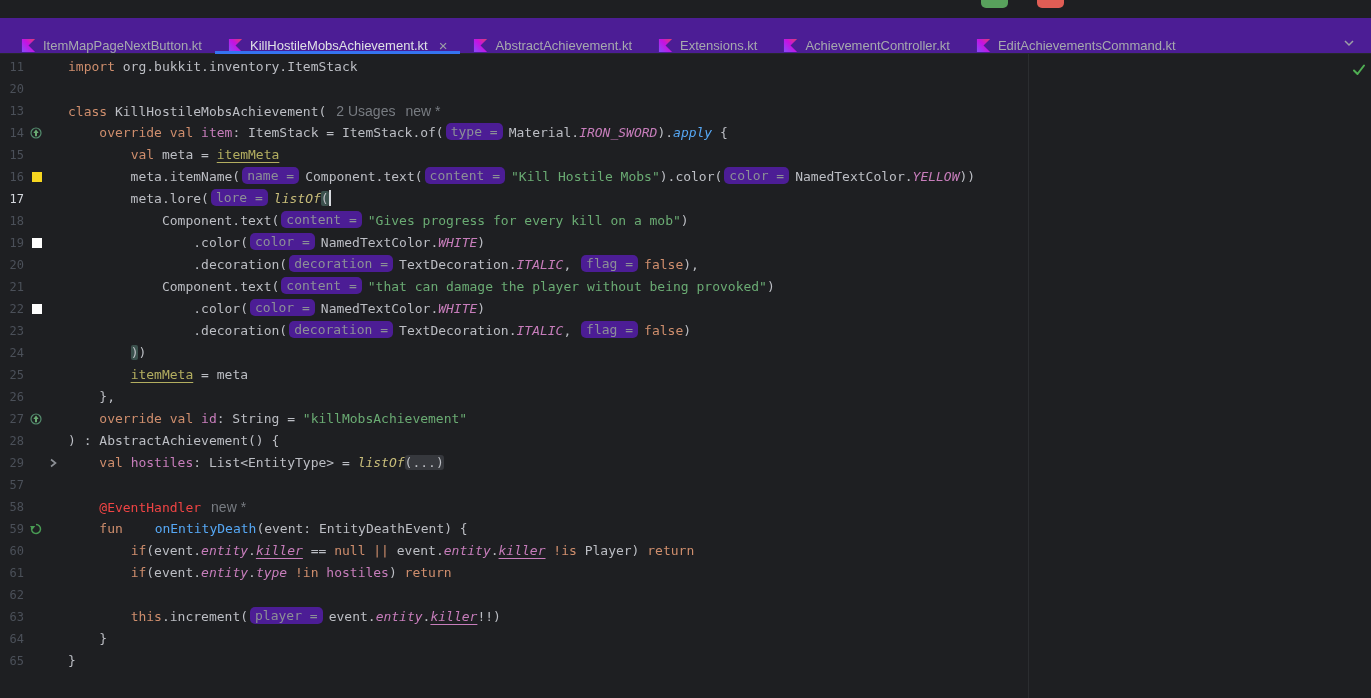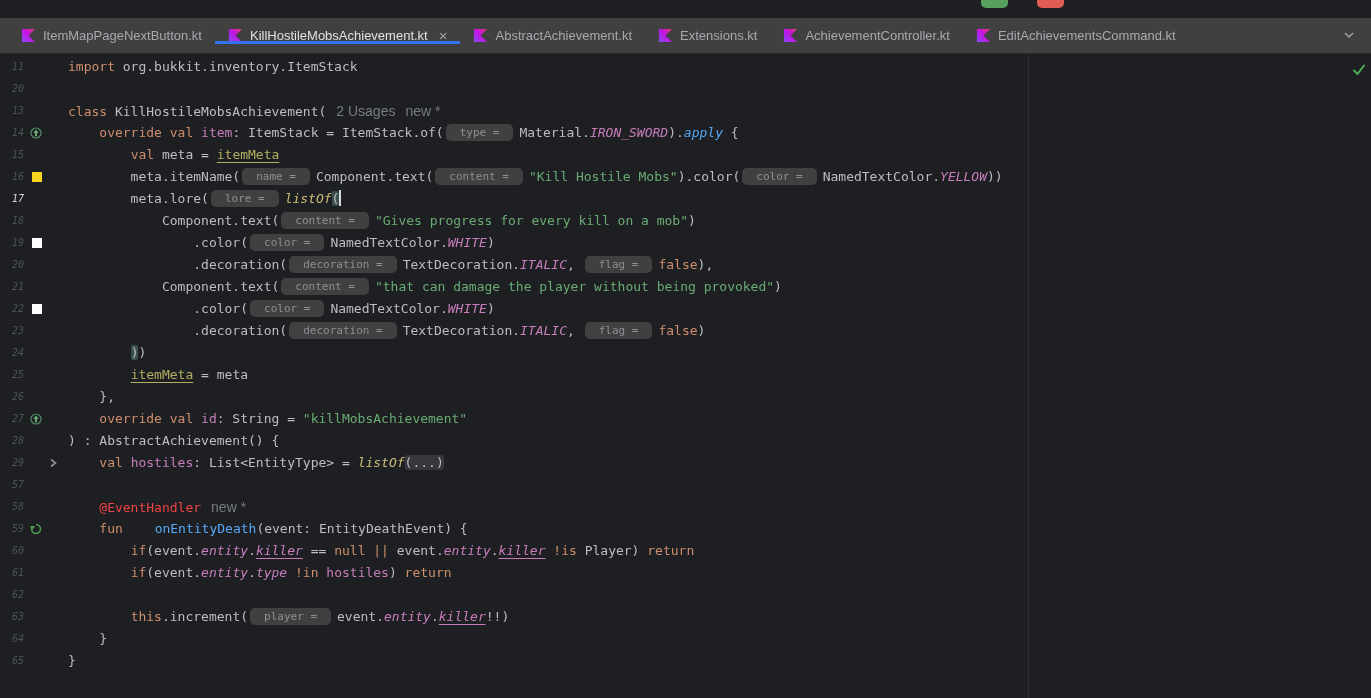--- a/index.html
+++ b/index.html
@@ -4,41 +4,41 @@
 <style>
   * { margin:0; padding:0; box-sizing:border-box; }
   html,body { width:1371px; height:698px; background:#1e1f22; overflow:hidden;
               font-family:"DejaVu Sans Mono", monospace; }
 
   
   .topstrip { height:18px; position:relative; background:#1e1f22; }
   .minibtn  { position:absolute; top:-6px; width:27px; height:14px; border-radius:5px; }
 
   
-  .tabbar { height:36px; display:flex; align-items:center; padding-left:8px;
+  .tabbar { height:36px; display:flex; align-items:flex-end; padding-left:8px;
             font-family:"Liberation Sans", sans-serif; border-bottom:1px solid #26282b;
-            background:#404040; }
+            background:#4c1d95; }
   .tabs { display:flex; align-items:stretch; }
   .tab { display:flex; align-items:center; gap:7px; padding:0 13px; font-size:13px;
          color:#a6a9ae; position:relative; cursor:default; white-space:nowrap; }
   .tab.active { color:#dfe1e5; }
   .tab.active::after { content:""; position:absolute; left:0; right:0; bottom:-1px;
                        height:3px; background:#3574f0; }
   .tab-icon { display:flex; align-items:center; }
   .tab-close { color:#9da0a6; font-size:15px; margin-left:4px; line-height:1; }
   .chevron-wrap { margin-left:auto; display:flex; align-items:center; padding:0 16px; }
 
   
   .editor { position:relative; height:644px; padding-top:2px; background:#1e1f22; }
   .guide  { position:absolute; left:1028px; top:0; bottom:0; width:1px; background:#2b2d30; }
   .status { position:absolute; top:8px; left:1352px; }
 
   .line { display:flex; height:22px; }
-  .ln   { width:24px; flex:none; text-align:right; color:#4b5059; font-size:10px;
-          line-height:22px;font-style:italic; }
+  .ln   { width:24px; flex:none; text-align:right; color:#4b5059; font-size:12px;
+          line-height:22px; }
   .ln.cur { color:#d5d8de; }
   .gut  { width:44px; flex:none; position:relative; }
   .code { white-space:pre; line-height:22px; font-size:13px; color:#bcbec4; }
 
   .swatch { position:absolute; left:8px; top:6px; width:10px; height:10px; display:block; }
   .gicon  { position:absolute; left:6px; top:5px; display:block; line-height:0; }
   .gicon.fold { left:24px; top:6px; }
 
   
   .tk-kw     { color:#cf8e6d; }
@@ -47,22 +47,22 @@
   .tk-prop   { color:#c77dbb; }
   .tk-const  { color:#c77dbb; font-style:italic; }
   .tk-mut    { color:#c77dbb; font-style:italic; text-decoration:underline; text-underline-offset:3px;margin-top:24px; }
   .tk-syn    { color:#b3ae60; text-decoration:underline; text-underline-offset:3px; }
   .tk-ann    { color:#ef4444; }
   .tk-fndecl { color:#56a8f5;margin-left:24px; }
   .tk-scopefn{ color:#56a8f5; font-style:italic; }
   .tk-itfn   { color:#c8bd7a; font-style:italic; }
   .tk-match  { background:#3b514d; border-radius:2px; }
   .tk-fold   { background:#36383d; border-radius:3px; color:#bcbec4; }
-  .tk-chip   { display:inline-block; background:#404040; color:#8c9096; font-size:11px;
-               line-height:15px; padding:1px 14px; border-radius:5px; vertical-align:1px;
+  .tk-chip   { display:inline-block; background:#4c1d95; color:#8c9096; font-size:13px;
+               line-height:15px; padding:1px 5px; border-radius:5px; vertical-align:1px;
                margin:0 6px 0 2px; }
   .tk-hint   { color:#787c82; font-size:14px; margin-left:10px;
                font-family:"Liberation Sans", sans-serif; }
   .caret     { display:inline-block; width:2px; height:16px; background:#d8dade;
                vertical-align:middle; margin-top:-3px; }
 </style>
 </head>
 <body>
 
 <div class="topstrip">

